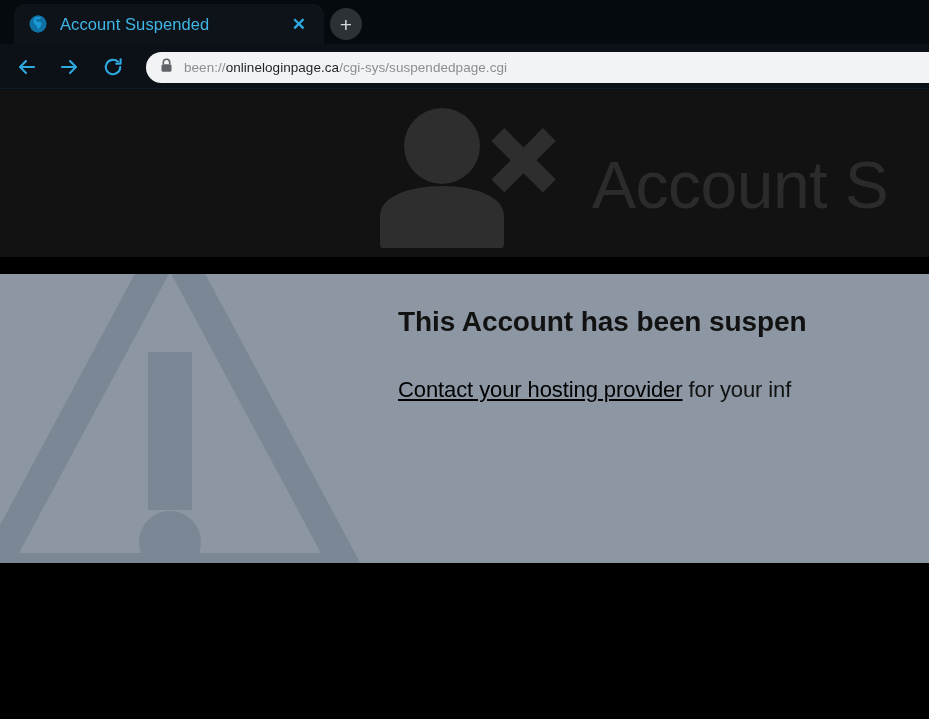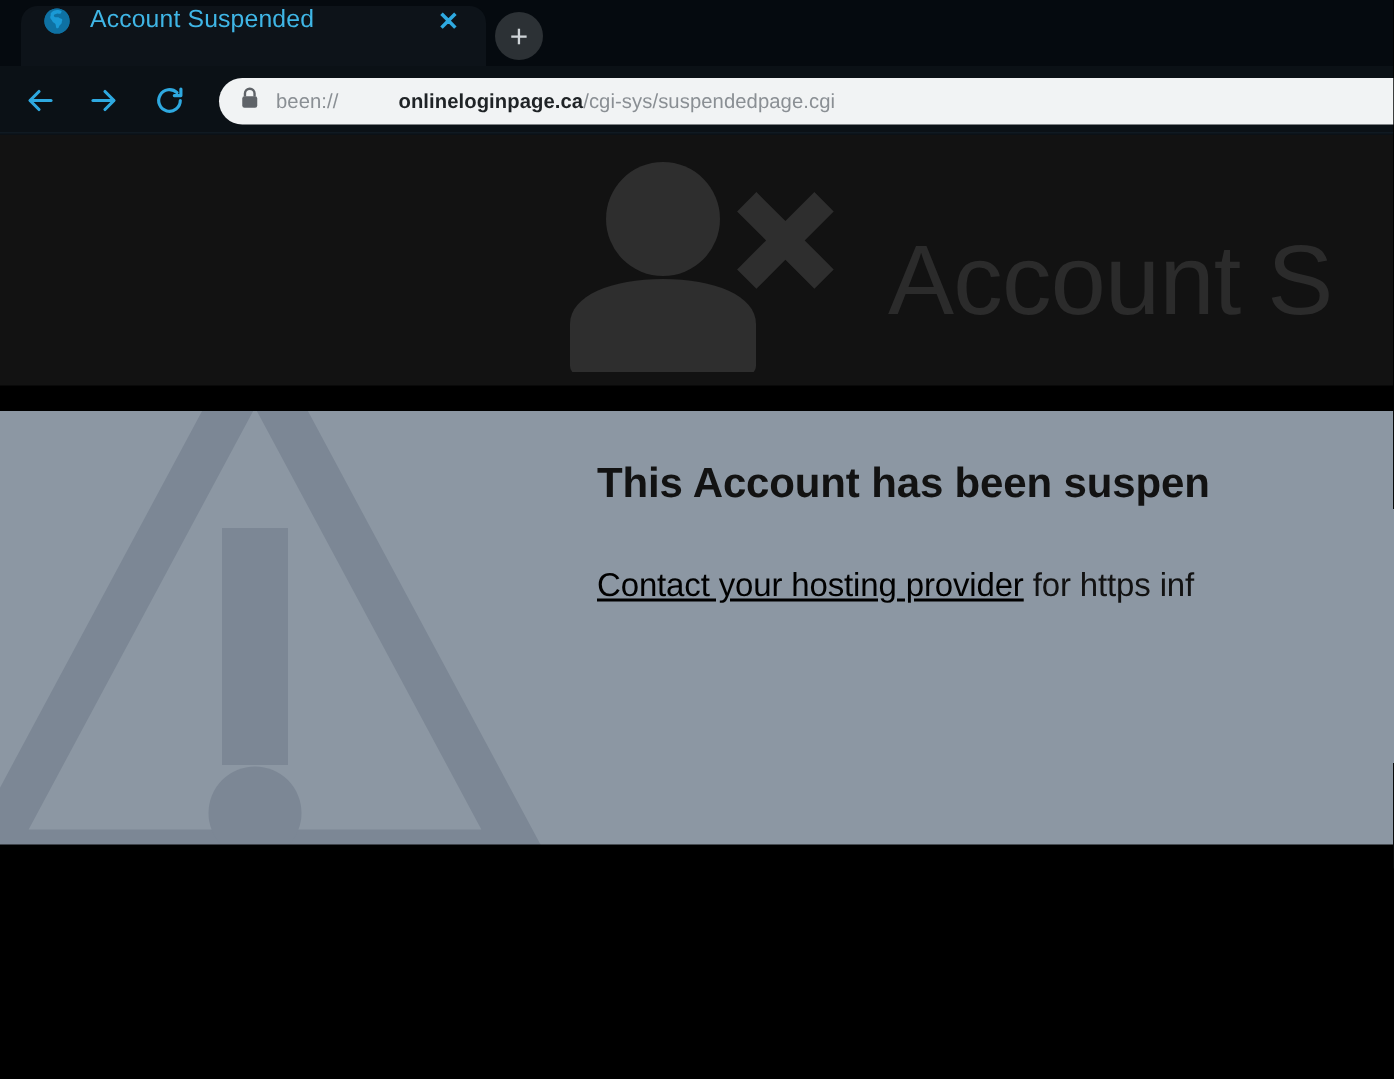--- a/index.html
+++ b/index.html
@@ -36,20 +36,21 @@
   .tab {
     position: absolute;
     left: 14px;
     top: 4px;
     width: 310px;
     height: 40px;
     background: #0d1319;
     border-top-left-radius: 11px;
     border-top-right-radius: 11px;
     display: flex;
+    align-items: center;
     padding: 0 10px 0 14px;
     box-sizing: border-box;
   }
   .tab-favicon {
     width: 20px; height: 20px;
     flex: 0 0 20px;
     margin-right: 12px;
     display: block;
   }
   .tab-title {
@@ -129,22 +130,21 @@
     display: block;
   }
   .url {
     font-size: 13.5px;
     color: #8a8f94;
     white-space: nowrap;
     letter-spacing: .05px;
   }
   .url .host {
     color: #1f2326;
-    font-weight: 700;
-    margin-left: 40px;
+    font-weight: 400;
   }
   .url .scheme { color: #8a8f94; }
 
   .toolbar-divider {
     position: absolute;
     left: 0; top: 88px;
     width: 929px;
     height: 1px;
     background: #101a22;
   }
@@ -333,21 +333,21 @@
       <span class="warn-triangle">
         <svg width="400" height="400" viewBox="0 0 400 400">
           <path d="M200 28 376 356H24L200 28Z" fill="none" stroke="#7c8795" stroke-width="30" stroke-linejoin="miter"></path>
           <rect x="178" y="140" width="44" height="158" fill="#7c8795"></rect>
           <circle cx="200" cy="330" r="31" fill="#7c8795"></circle>
         </svg>
       </span>
 
       <div class="body-text">
         <h1 class="headline">This Account has been suspen</h1>
-        <p class="subline"><a href="#">Contact your hosting provider</a><span> for https inf</span></p>
+        <p class="subline"><a href="#">Contact your hosting provider</a><span> for your inf</span></p>
       </div>
 
       <div class="band-edge"></div>
     </div>
 
     <div class="page-footer"></div>
   </div>
 
 </div>
 

